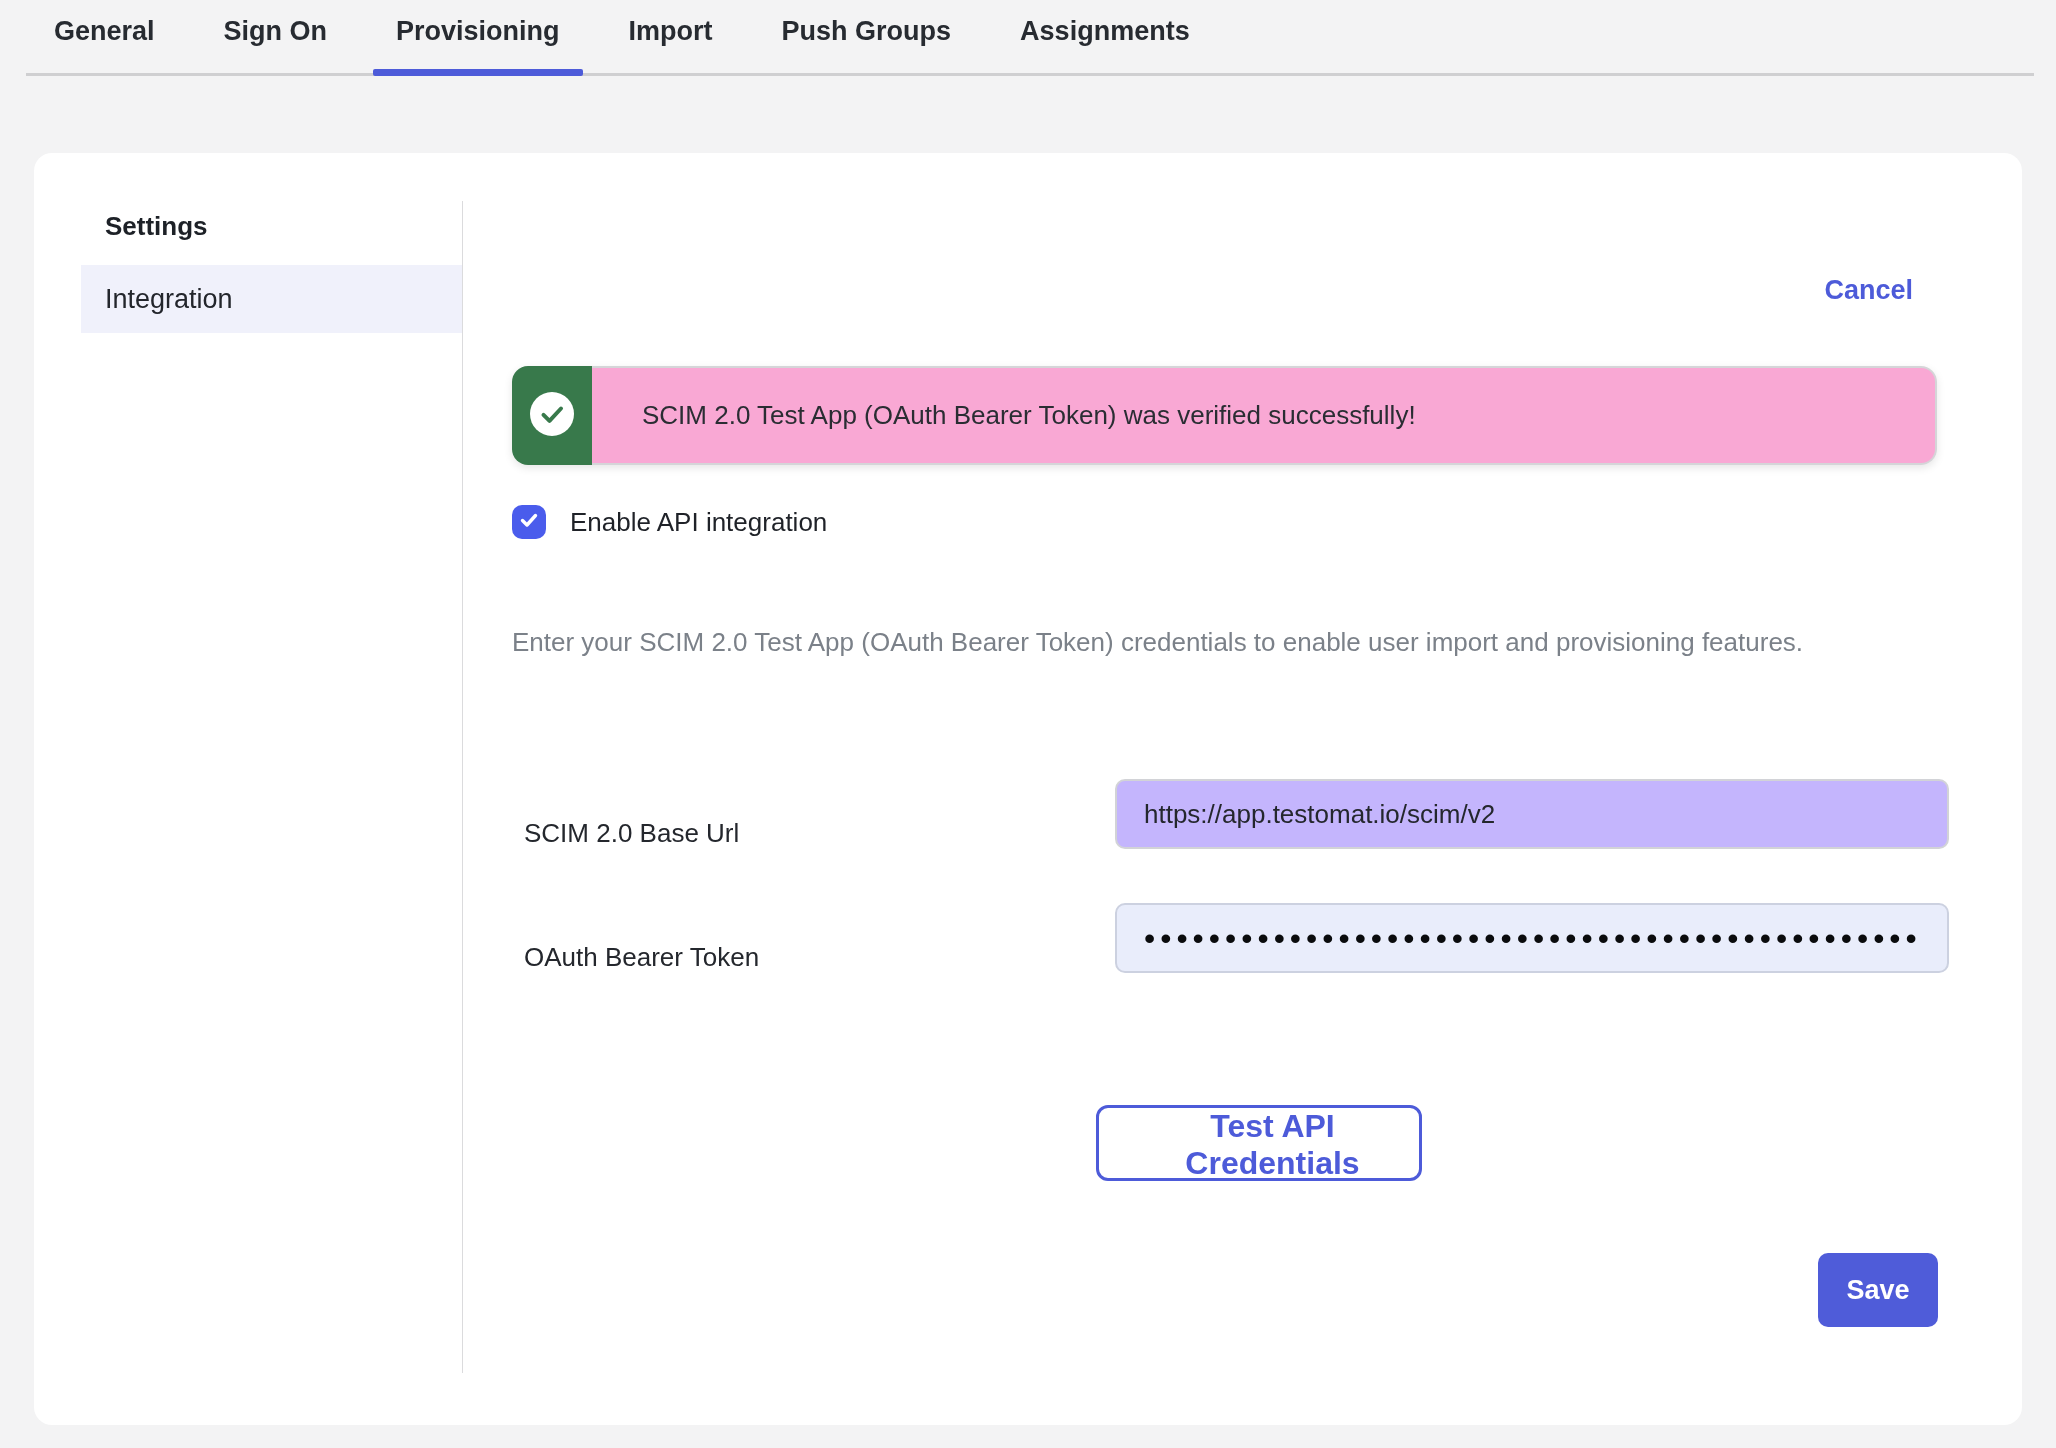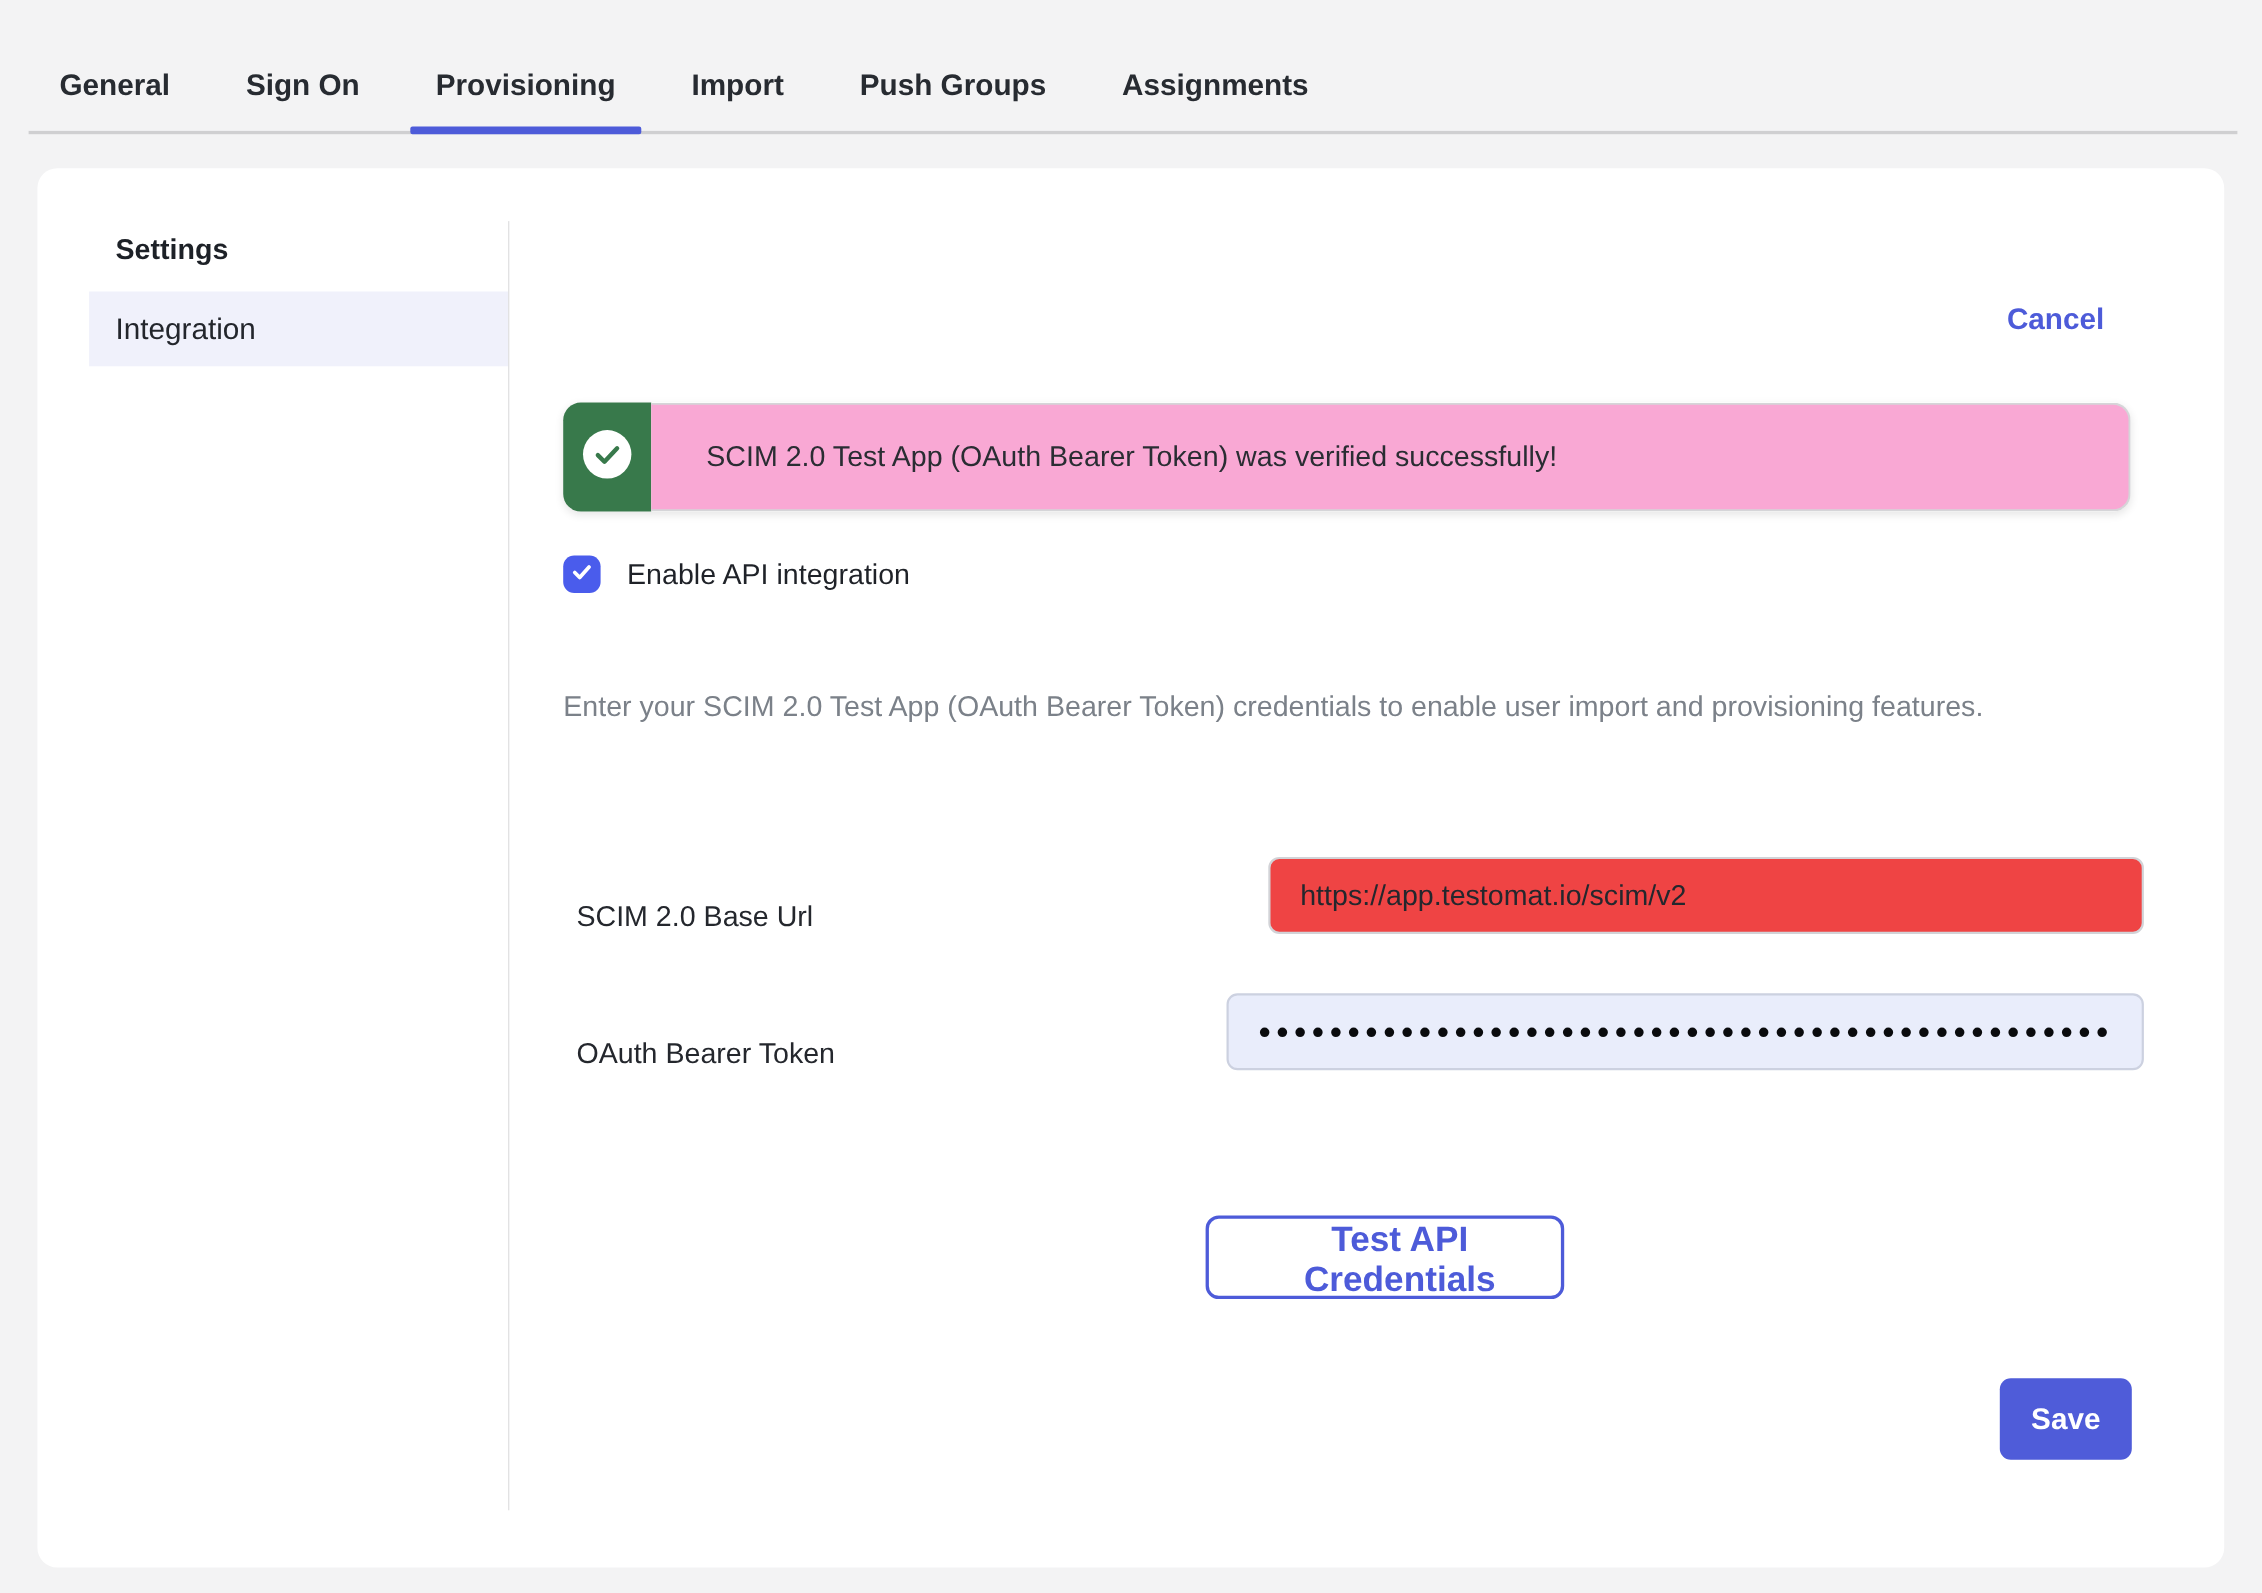--- a/index.html
+++ b/index.html
@@ -5,21 +5,21 @@
   * { margin:0; padding:0; box-sizing:border-box; }
   html,body { background:#f3f3f4; }
   .page {
     position:relative; width:2056px; height:1448px;
     background:#f3f3f4; overflow:hidden;
     font-family:"Liberation Sans", sans-serif; color:#23262c;
   }
 
   
   .tabbar {
-    position:absolute; top:0; left:26px; right:22px; height:122px;
+    position:absolute; top:0; left:26px; right:22px; height:76px;
     border-bottom:3px solid #cfcfd1;
     display:flex; align-items:flex-end; gap:23px; padding-left:5px;
   }
   .tab {
     position:relative; padding:0 23px 26px 23px;
     font-size:27px; font-weight:700; color:#272b31;
     white-space:nowrap; cursor:pointer;
   }
   .tab.active::after {
     content:""; position:absolute; left:0; right:0; bottom:-3px;
@@ -92,24 +92,23 @@
   .description {
     position:absolute; top:466px; left:0; width:1412px;
     font-size:26px; line-height:47px; color:#7b8189;
   }
 
   
   .field-row { position:absolute; left:12px; width:1425px; display:flex; align-items:flex-end; }
   .field-label { flex:none; width:591px; font-size:26px; color:#24272d; }
   .text-input {
     width:834px; height:70px; border:2px solid #d2d3d7; border-radius:10px;
-    background:#ef4444; padding:0 24px 0 27px;
+    background:#c4b5fd; padding:0 24px 0 27px;
     font-family:"Liberation Sans", sans-serif; font-size:26px; color:#24272d;
     outline:none;
-    margin-left:38px;
   }
   .token-input {
     width:834px; height:70px; border:2px solid #ccd1e0; border-radius:10px;
     background:#e9edfb; padding:0 18px 0 27px;
     font-family:"Liberation Sans", sans-serif; font-size:32px; letter-spacing:5px;
     color:#0a0b0d; outline:none;
   }
 
   .test-btn {
     position:absolute; top:952px; left:584px; width:326px; height:76px;

